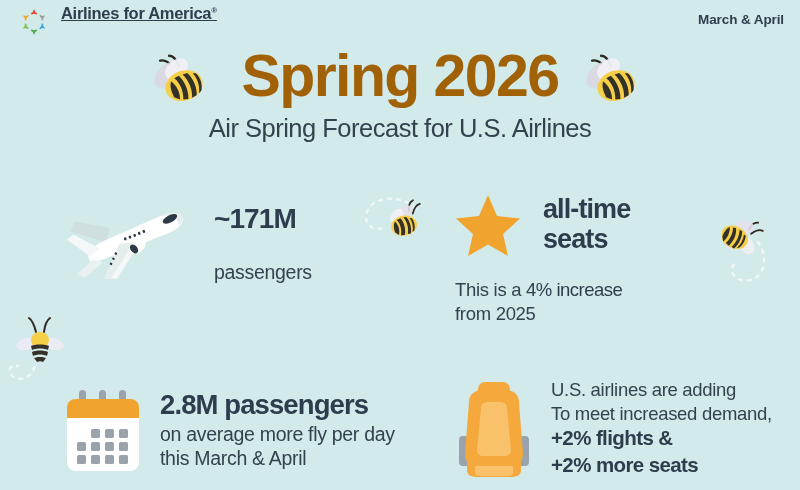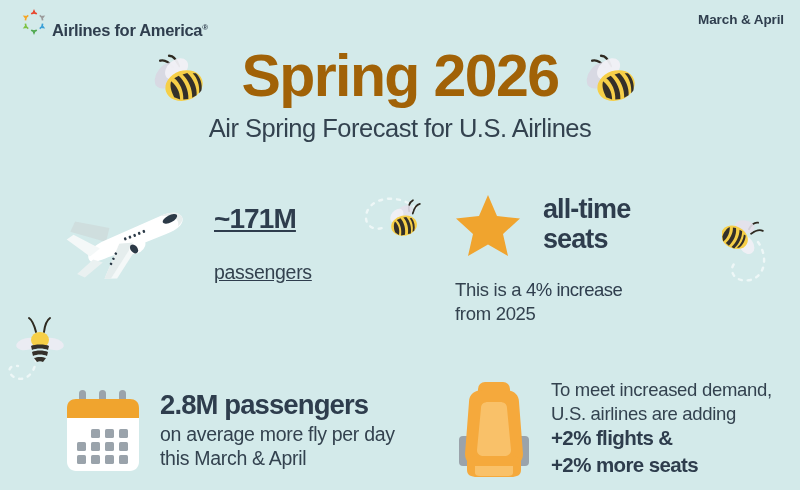--- a/index.html
+++ b/index.html
@@ -26,21 +26,23 @@
   .brand-bar {
     position: absolute;
     top: 0; left: 0;
     width: 800px;
     height: 44px;
   }
   .brand-lockup {
     position: absolute;
     left: 16px; top: 4px;
     display: flex;
-    align-items: flex-end;
+    align-items: flex-start;
+    gap: 9px;
+    text-decoration: underline;
   }
   .brand-mark { width: 36px; height: 36px; display: block; }
   .brand-name {
     font-size: 16.5px;
     font-weight: bold;
     letter-spacing: -0.3px;
     color: #2f3e4e;
     white-space: nowrap;
   }
   .brand-name .reg {
@@ -109,21 +111,21 @@
   .note {
     font-size: 18.5px;
     letter-spacing: -0.3px;
     line-height: 1.3;
     color: #33424f;
     margin: 0;
   }
   .note b { font-weight: normal; color: #2e3d4d; letter-spacing: -0.5px; }
 
   
-  #stat-passengers { left: 62px;  top: 192px; width: 330px; text-decoration: underline; }
+  #stat-passengers { left: 62px;  top: 192px; width: 330px; }
   #stat-record     { left: 455px; top: 193px; width: 300px; }
   #stat-daily      { left: 62px;  top: 388px; width: 360px; }
   #stat-capacity   { left: 455px; top: 378px; width: 320px; }
 
   #stat-passengers .stat-text { padding-left: 17px; padding-top: 12px; }
   #stat-record .stat-text     { padding-left: 22px; padding-top: 1px; }
   #stat-daily .stat-text      { padding-left: 16px; padding-top: 2px; }
   #stat-capacity .stat-text   { padding-left: 18px; padding-top: 0px; }
 
   #stat-record .big-stat { font-size: 27px; line-height: 1.12; white-space: normal; }
@@ -399,20 +401,20 @@
 
         <path d="M26 30 C26 26, 29 24, 33 24 L45 24 C49 24, 52 26, 52 30
                  L56 72 C56 76, 53 78, 49 78 L29 78 C25 78, 22 76, 22 72 Z" fill="#f9c169"></path>
 
         <path d="M12 84 C12 80, 16 78, 22 78 L56 78 C62 78, 66 80, 66 84
                  L66 92 C66 97, 62 99, 56 99 L22 99 C16 99, 12 97, 12 92 Z" fill="#f5a93c"></path>
         <path d="M20 88 L58 88 L58 95 C58 97, 56 98, 53 98 L25 98 C22 98, 20 97, 20 95 Z" fill="#f9c169"></path>
       </svg>
     </span>
     <div class="stat-text capacity-lines">
+      <span class="plain-line">U.S. airlines are adding</span>
       <span class="plain-line">To meet increased demand,</span>
-      <span class="plain-line">U.S. airlines are adding</span>
       <span class="strong-line">+2% flights &amp;</span>
       <span class="strong-line">+2% more seats</span>
     </div>
   </div>
 
 </div>
 
 </body></html>

